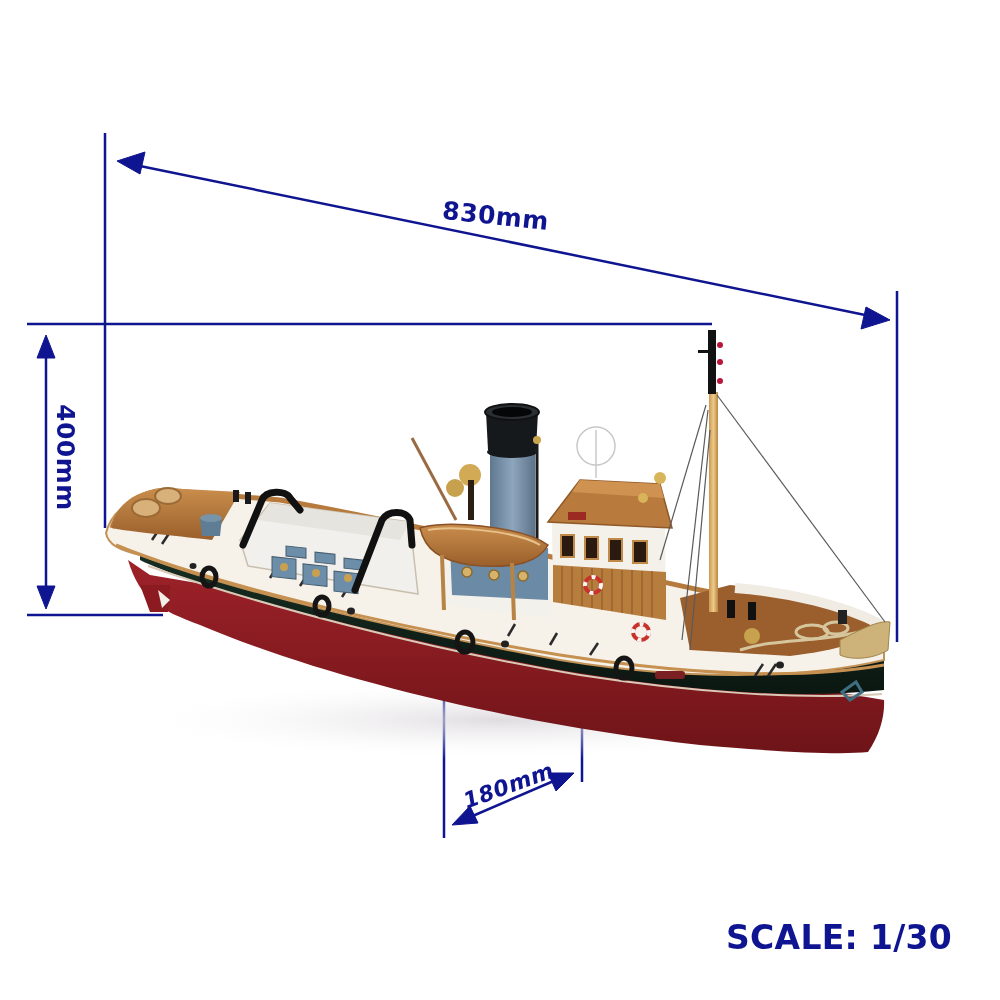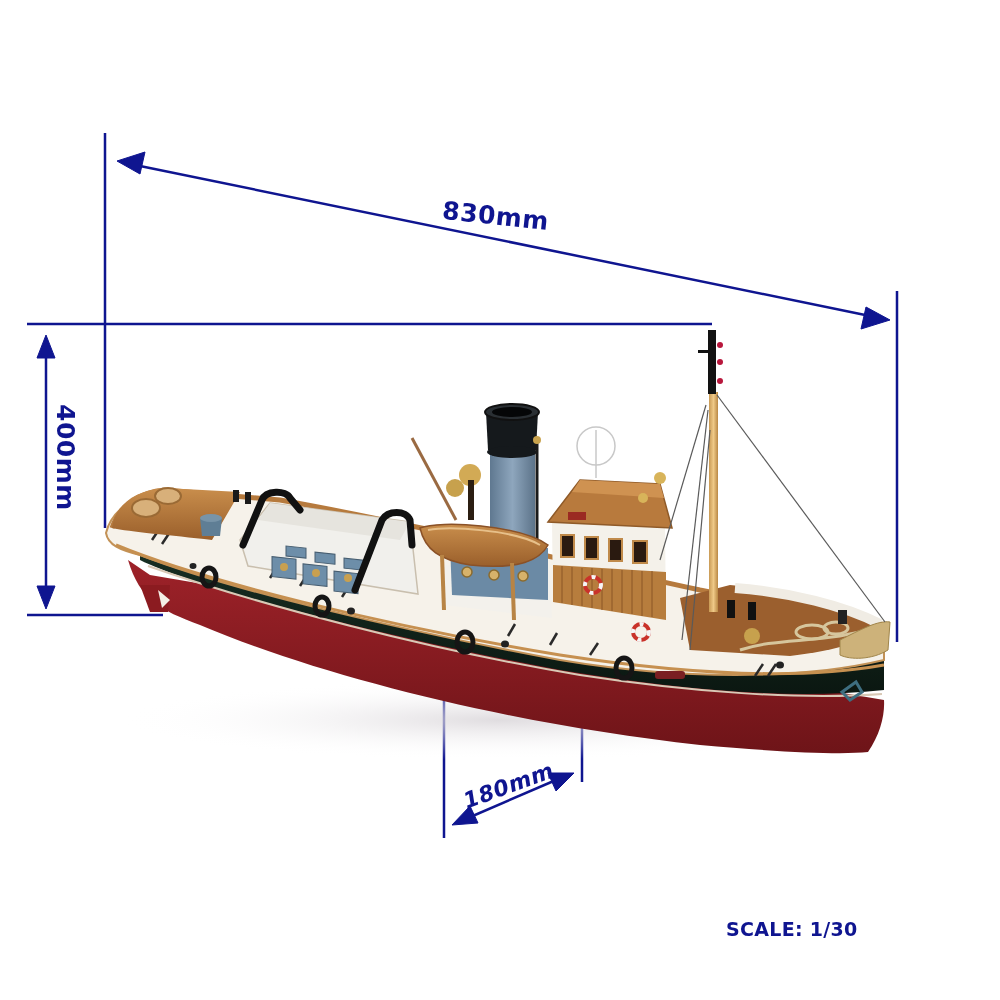--- a/index.html
+++ b/index.html
@@ -4,21 +4,21 @@
 <style>
   html, body { margin: 0; padding: 0; background: #ffffff; }
   body { width: 1000px; height: 1000px; position: relative; overflow: hidden;
          font-family: "DejaVu Sans", "Liberation Sans", sans-serif; }
   #stage { position: absolute; left: 0; top: 0; width: 1000px; height: 1000px; }
   .dim-label { position: absolute; color: #0f1590; font-weight: 600; white-space: nowrap;
                font-family: "DejaVu Sans", "Liberation Sans", sans-serif; letter-spacing: 0.5px; }
   #len-label { left: 444px; top: 196px; font-size: 25px; transform: rotate(6deg); transform-origin: left top; }
   #height-label { left: 80px; top: 404px; font-size: 25px; transform: rotate(90deg); transform-origin: left top; }
   #beam-label { left: 460px; top: 790px; font-size: 22px; font-style: italic; transform: rotate(-20deg); transform-origin: left top; }
-  #scale-label { left: 726px; top: 918px; font-size: 19px; font-weight: 700; letter-spacing: 0.3px; }
+  #scale-label { left: 726px; top: 918px; font-size: 33px; font-weight: 700; letter-spacing: 0.3px; }
 </style>
 </head>
 <body>
 
 <div id="stage">
 <svg width="1000" height="1000" viewBox="0 0 1000 1000" xmlns="http://www.w3.org/2000/svg">
   <defs>
     <linearGradient id="redHull" x1="0" y1="0" x2="0" y2="1">
       <stop offset="0" stop-color="#9e2229"></stop>
       <stop offset="1" stop-color="#6e1418"></stop>

